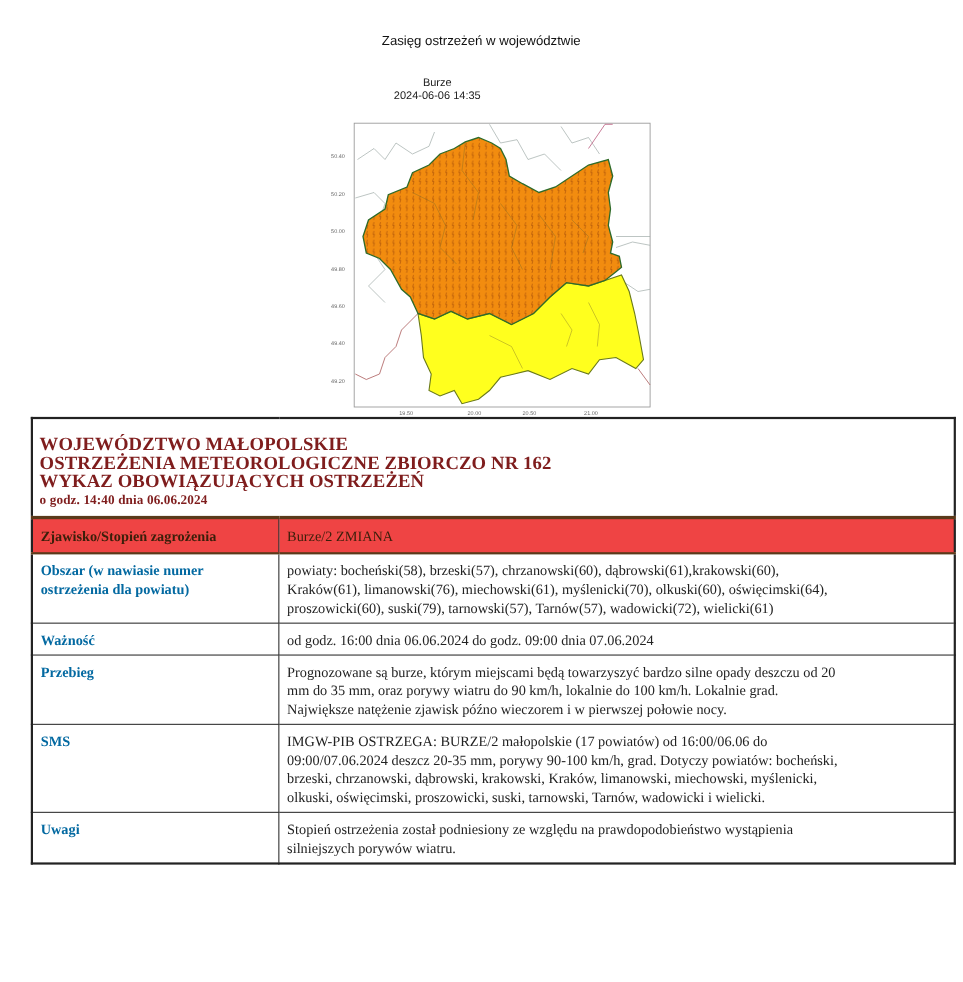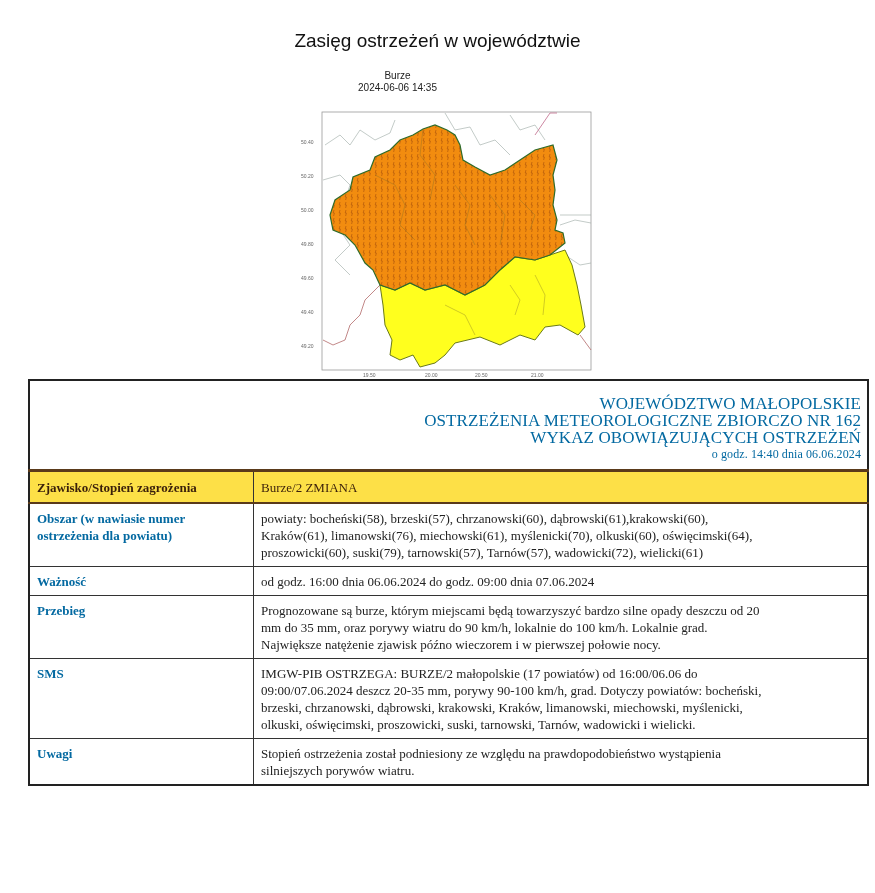--- a/index.html
+++ b/index.html
@@ -1,27 +1,27 @@
 <!DOCTYPE html>
 <html><head>
 <meta charset="utf-8">
 <style>
   html, body { margin:0; padding:0; background:#ffffff; }
   body { width:875px; height:893px; position:relative; overflow:hidden; font-family:"Liberation Serif", serif; color:#111; }
-  .map-title { position:absolute; left:0; width:875px; top:30px; text-align:center; font-family:"Liberation Sans", sans-serif; font-size:19px; color:#111; }
+  .map-title { position:absolute; left:0; width:875px; top:30px; text-align:center; font-family:"Liberation Sans", sans-serif; font-size:12px; color:#111; }
   .map-sub { position:absolute; left:0; width:795px; top:70px; text-align:center; font-family:"Liberation Sans", sans-serif; font-size:10px; line-height:12px; color:#222; }
   .map-wrap { position:absolute; left:295px; top:105px; width:305px; height:275px; }
   .map-wrap svg { display:block; }
   .tick { font-family:"Liberation Sans", sans-serif; font-size:5px; fill:#666; }
   table.warn { position:absolute; left:28px; top:379px; width:841px; border-collapse:collapse; border:2px solid #222; font-family:"Liberation Serif", serif; font-size:13px; }
   table.warn td { border:1px solid #333; vertical-align:top; padding:6px 7px 5px 7px; line-height:17px; }
-  .head-cell { text-align:right; color:#0369a1; font-weight:normal; font-size:17px; line-height:21px; padding:14px 6px 6px 6px !important; letter-spacing:0.1px; }
+  .head-cell { text-align:left; color:#7f1d1d; font-weight:bold; font-size:17px; line-height:21px; padding:14px 6px 6px 6px !important; letter-spacing:0.1px; }
   .head-cell div { white-space:nowrap; }
   .head-cell .l4 { font-size:12px; }
-  tr.orange td { background:#fde047; color:#3a1f0a; font-weight:bold; padding:7px 7px 6px 7px; border-top:3px solid #5a3a1a; border-bottom:2px solid #5a3a1a; }
+  tr.orange td { background:#ef4444; color:#3a1f0a; font-weight:bold; padding:7px 7px 6px 7px; border-top:3px solid #5a3a1a; border-bottom:2px solid #5a3a1a; }
   tr.orange td.val { font-weight:normal; color:#3a1f0a;margin-top:12px; }
   td.lab { width:209px; font-weight:bold; color:#0369a1; }
   td.val { color:#222; }
   .line { display:block; white-space:nowrap; }
 </style>
 </head>
 <body>
 
 <div class="map-title">Zasięg ostrzeżeń w województwie</div>
 <div class="map-sub">

